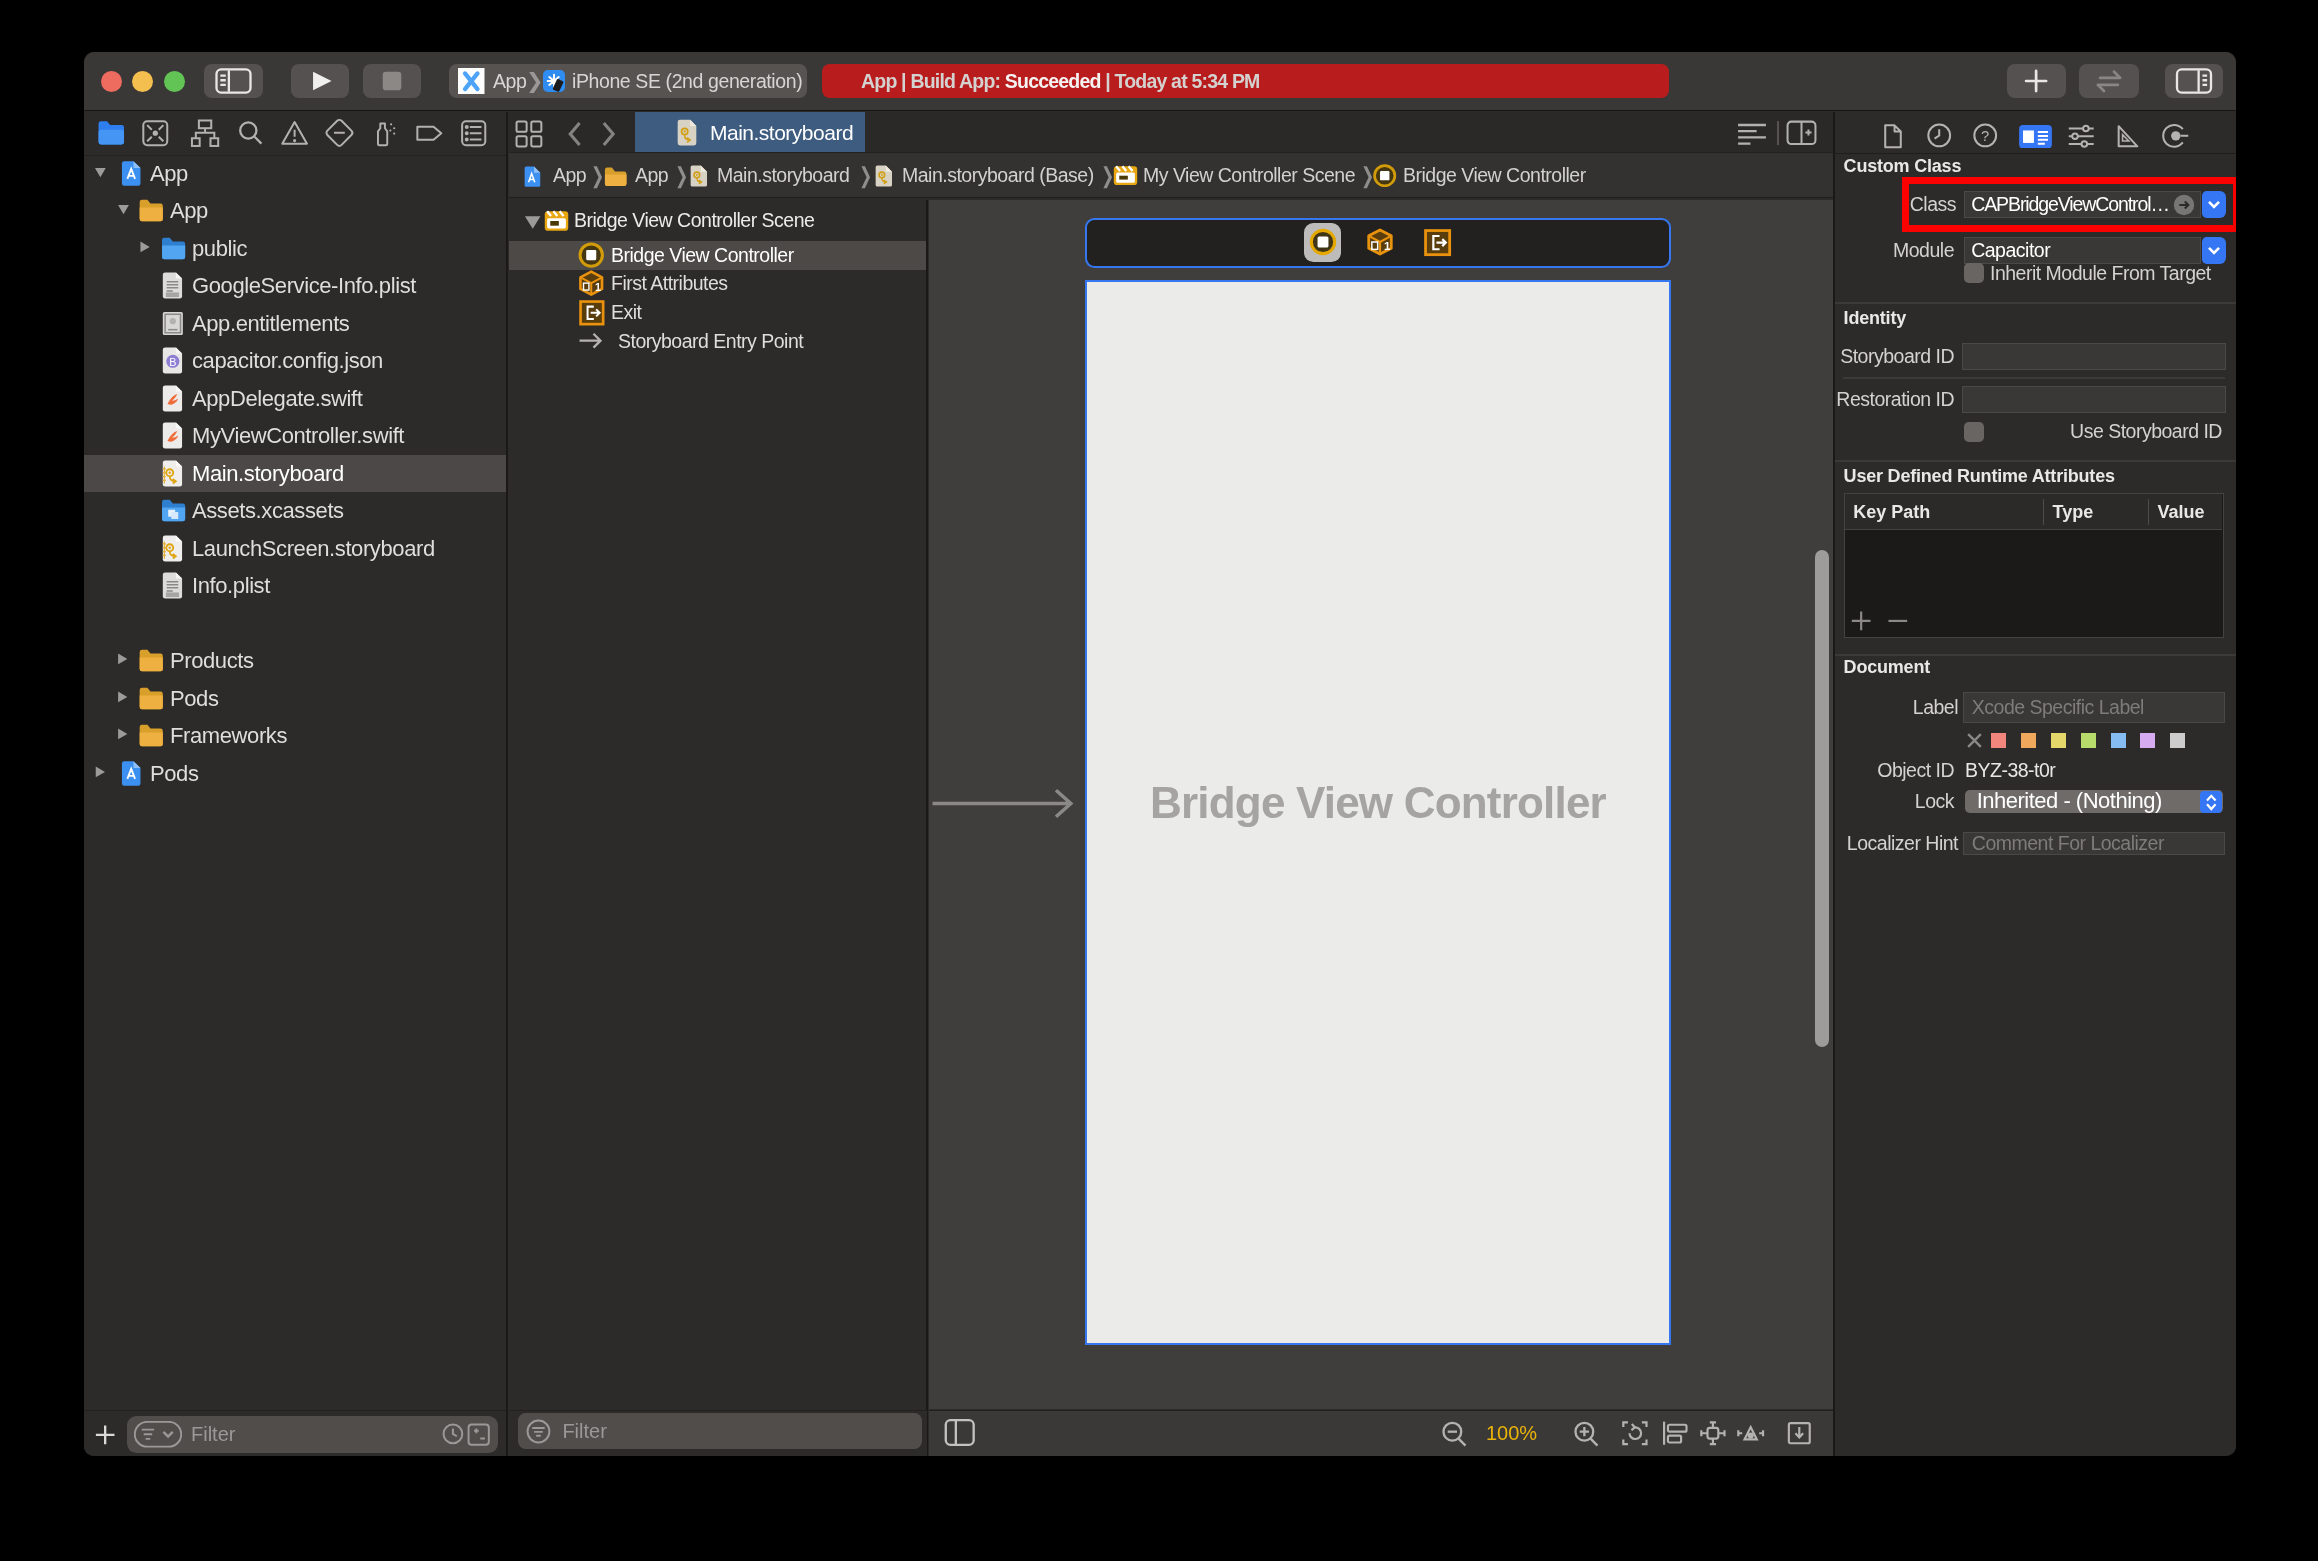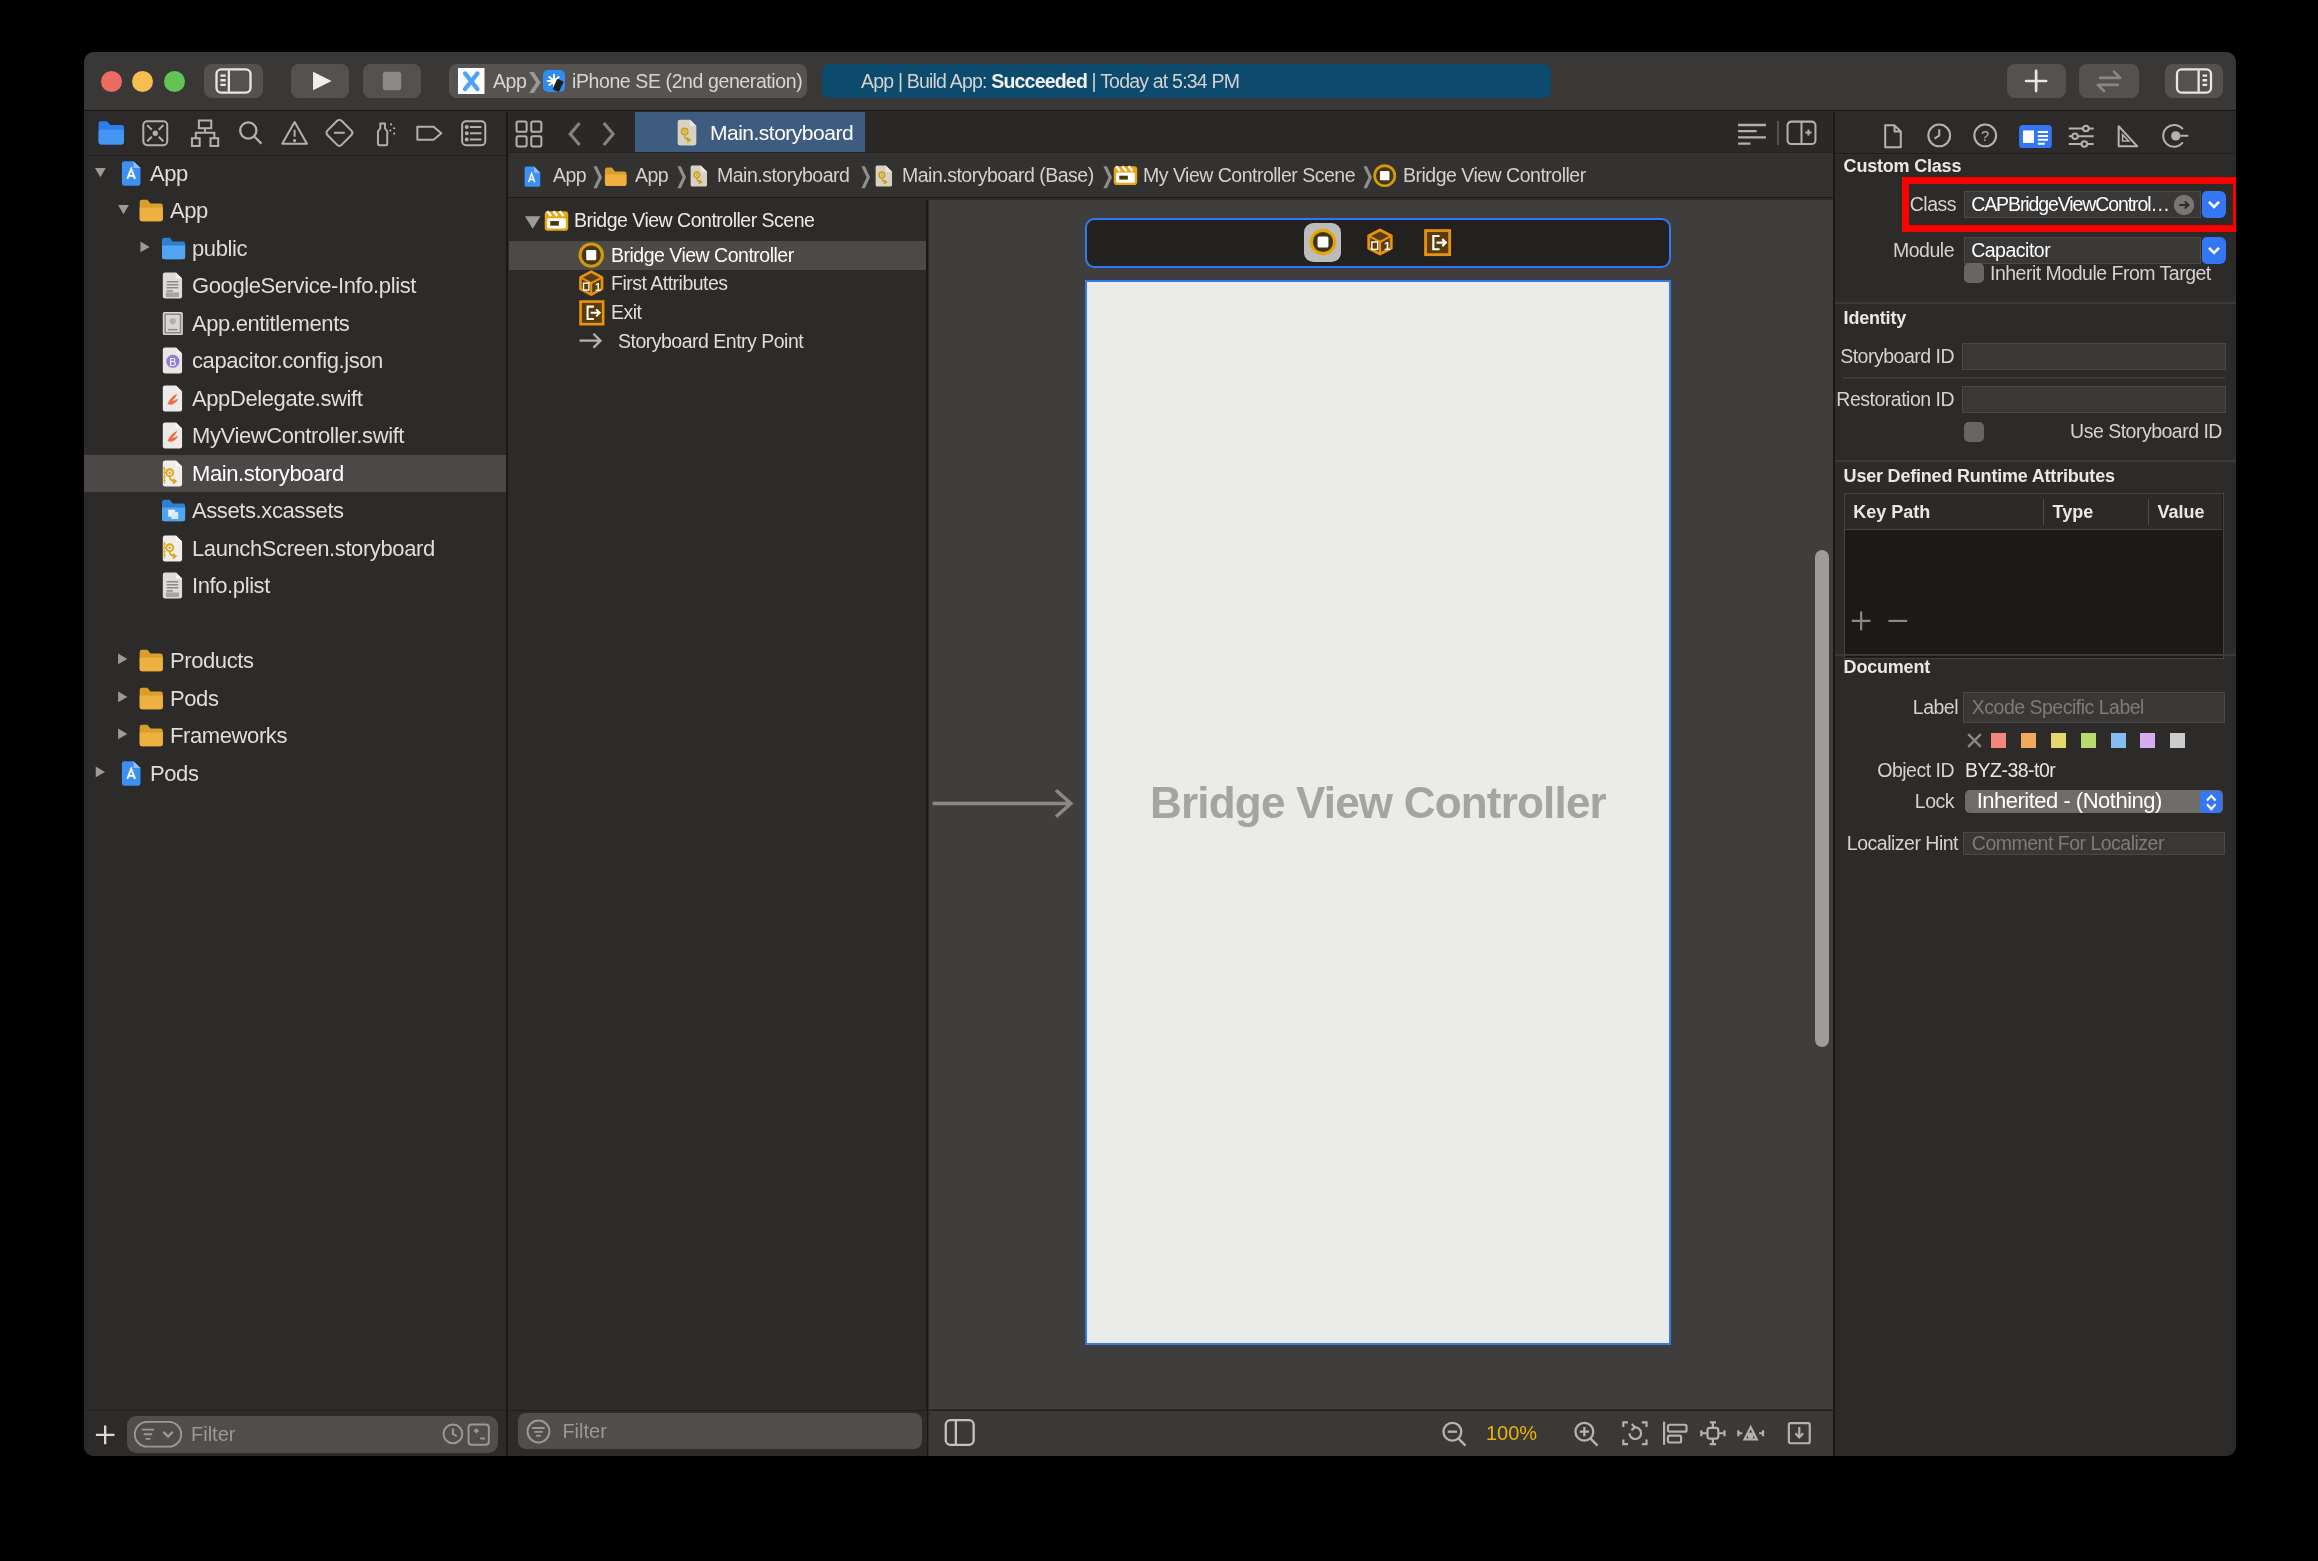--- a/index.html
+++ b/index.html
@@ -76,21 +76,21 @@
         </svg>
       <span class="pill-txt" style="position:absolute;left:44px;">App</span>
       <span style="position:absolute;left:77px;top:0;color:#9b9997;font-size:21px;line-height:33px;">❯</span>
       <svg width="22" height="22" style="position:absolute;left:94px;top:6.2px;" viewBox="0 0 28 28">
           <rect x="0" y="0" width="28" height="28" rx="6" fill="#2f8df1"></rect>
           <path d="M14 6 L14 22 M8 9 L20 19 M20 9 L8 19 M6 14 L22 14" stroke="#fdfdfd" stroke-width="2.6" stroke-linecap="round"></path>
           <rect x="15" y="12" width="9" height="15" rx="2" fill="#1b1b1d" transform="rotate(25 19 19)"></rect>
         </svg>
       <span class="pill-txt" style="position:absolute;left:123px;">iPhone SE (2nd generation)</span>
     </div>
-    <div class="tbtn" style="left:738px;width:729px;background:#0c4a6e;">
+    <div class="tbtn" style="left:738px;width:847px;background:#b91c1c;font-weight:bold;">
       <span class="pill-txt" style="position:absolute;left:39px;color:#d4d2d0;letter-spacing:-0.8px;">App | Build App: <b style="color:#f4f3f2;">Succeeded</b> | Today at 5:34 PM</span>
     </div>
     <div class="tbtn" style="left:1923px;width:59px;">
       <svg width="59" height="34" viewBox="0 0 75 44">
           <path d="M37 9 L37 35 M24 22 L50 22" stroke="#e9e7e5" stroke-width="3.5" stroke-linecap="round"></path>
         </svg>
     </div>
     <div class="tbtn" style="left:1995px;width:60px;">
       <svg width="60" height="34" viewBox="0 0 77 44">
           <g stroke="#898785" stroke-width="3.5" fill="none" stroke-linecap="round" stroke-linejoin="round">
@@ -636,21 +636,21 @@
     <div class="ihdr" style="top:196px;">Identity</div>
     <div class="ilbl" style="left:0;top:231px;width:119px;line-height:26.5px;">Storyboard ID</div>
     <div class="ifield" style="left:127px;top:231px;width:264px;height:26.5px;"></div>
     <div class="abs" style="left:7.8px;top:265px;width:382px;height:1.6px;background:#3c3a38;"></div>
     <div class="ilbl" style="left:0;top:274px;width:119px;line-height:27px;">Restoration ID</div>
     <div class="ifield" style="left:127px;top:274px;width:264px;height:27px;"></div>
     <div class="icheck" style="left:129px;top:310px;"></div>
     <div class="ilbl" style="left:155px;top:308px;width:312px;text-align:center;line-height:22.6px;">Use Storyboard ID</div>
     <div class="idiv" style="top:348px;"></div>
     <div class="ihdr" style="top:354px;">User Defined Runtime Attributes</div>
-    <div class="abs" style="left:8.6px;top:381px;width:380px;height:166px;border:1.6px solid #454341;background:#1c1a19;">
+    <div class="abs" style="left:8.6px;top:381px;width:380px;height:145px;border:1.6px solid #454341;background:#1c1a19;">
       <div class="abs" style="left:0;top:0;width:377px;height:36px;background:#2c2a29;border-bottom:1.6px solid #454341;">
         <span class="abs" style="left:8.6px;color:#e9e8e7;font-size:18px;font-weight:bold;line-height:36px;">Key Path</span>
         <span class="abs" style="left:208px;color:#e9e8e7;font-size:18px;font-weight:bold;line-height:36px;">Type</span>
         <span class="abs" style="left:313px;color:#e9e8e7;font-size:18px;font-weight:bold;line-height:36px;">Value</span>
         <div class="abs" style="left:198px;top:4.7px;width:1.6px;height:26.5px;background:#4e4c4a;"></div>
         <div class="abs" style="left:303px;top:4.7px;width:1.6px;height:26.5px;background:#4e4c4a;"></div>
       </div>
       <svg class="abs" style="left:6.2px;top:116px;" width="78" height="23.4" viewBox="0 0 100 30">
           <path d="M13 2 L13 26 M1 14 L25 14" stroke="#8b8987" stroke-width="2.8"></path>
           <path d="M48 14 L72 14" stroke="#8b8987" stroke-width="2.8"></path>

